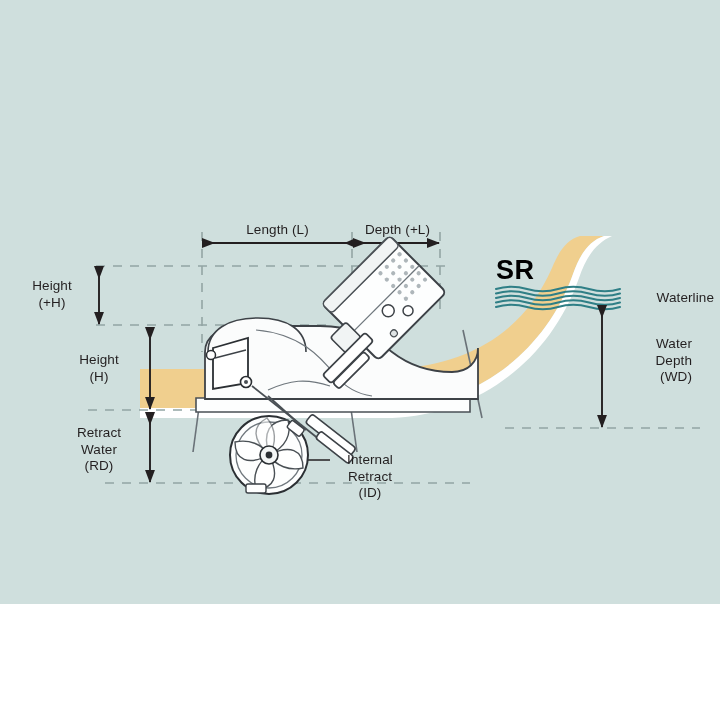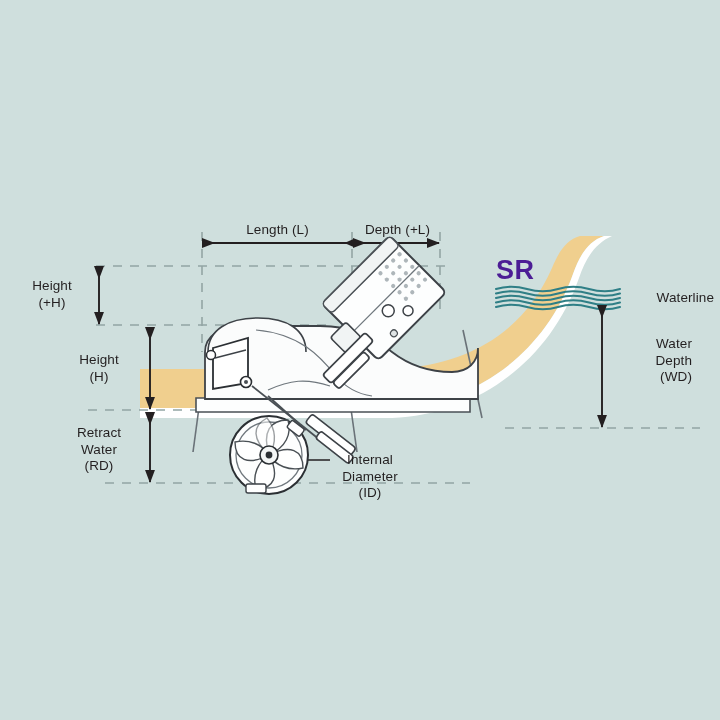--- a/index.html
+++ b/index.html
@@ -3,21 +3,21 @@
 <meta charset="utf-8">
 <style>
   html, body {
     margin: 0;
     padding: 0;
     background: #ffffff;
   }
   #stage {
     position: relative;
     width: 720px;
-    height: 720px;
+    height: 604px;
     background: #cfdfdd;
     overflow: hidden;
     font-family: "Liberation Sans", sans-serif;
   }
   #art {
     position: absolute;
     inset: 0;
     width: 720px;
     height: 720px;
   }
@@ -27,21 +27,21 @@
     font-family: "Liberation Sans", sans-serif;
     font-size: 13.5px;
     line-height: 16.5px;
     white-space: pre-line;
     letter-spacing: 0.1px;
   }
   .lbl.c  { text-align: center; }
   .lbl.l  { text-align: right; }
   .brand {
     position: absolute;
-    color: #4c1d95;
+    color: #000000;
     font-family: "Liberation Sans", sans-serif;
     font-size: 27px;
     font-weight: bold;
     letter-spacing: 0.5px;
   }
 </style>
 </head>
 <body>
 
 <div id="stage">
@@ -237,21 +237,21 @@
 (+H)</div>
 
   <div class="lbl c" style="left:58px; top:352px; width:82px;">Height
 (H)</div>
 
   <div class="lbl c" style="left:58px; top:425px; width:82px;">Retract
 Water
 (RD)</div>
 
   <div class="lbl c" style="left:330px; top:452px; width:80px;">Internal
-Diameter
+Retract
 (ID)</div>
 
   <div class="lbl l" style="left:624px; top:290px; width:90px;">Waterline</div>
 
   <div class="lbl l" style="left:610px; top:336px; width:82px;">Water
 Depth
 (WD)</div>
 
   <div class="brand" style="left:496px; top:255px;">SR</div>
 

